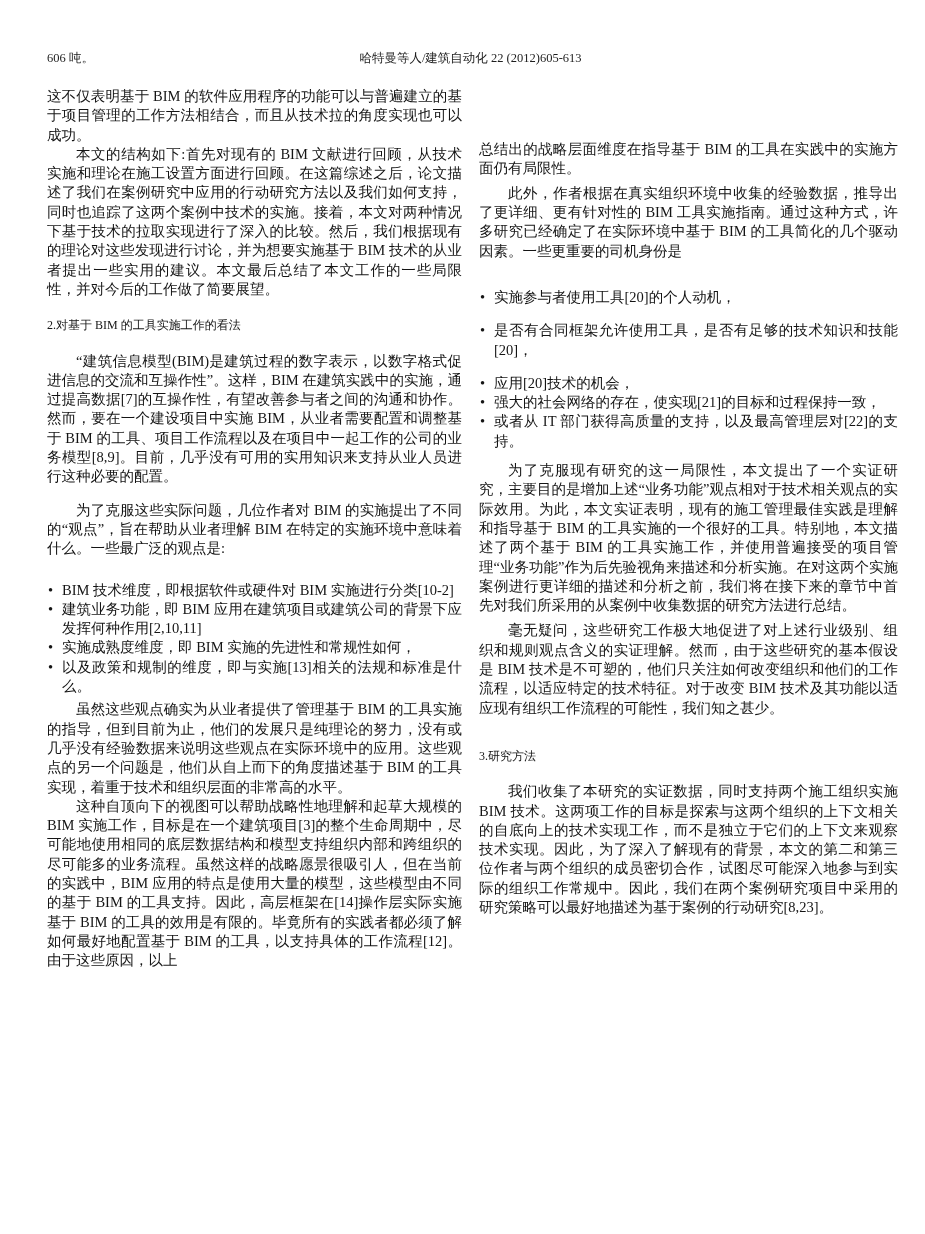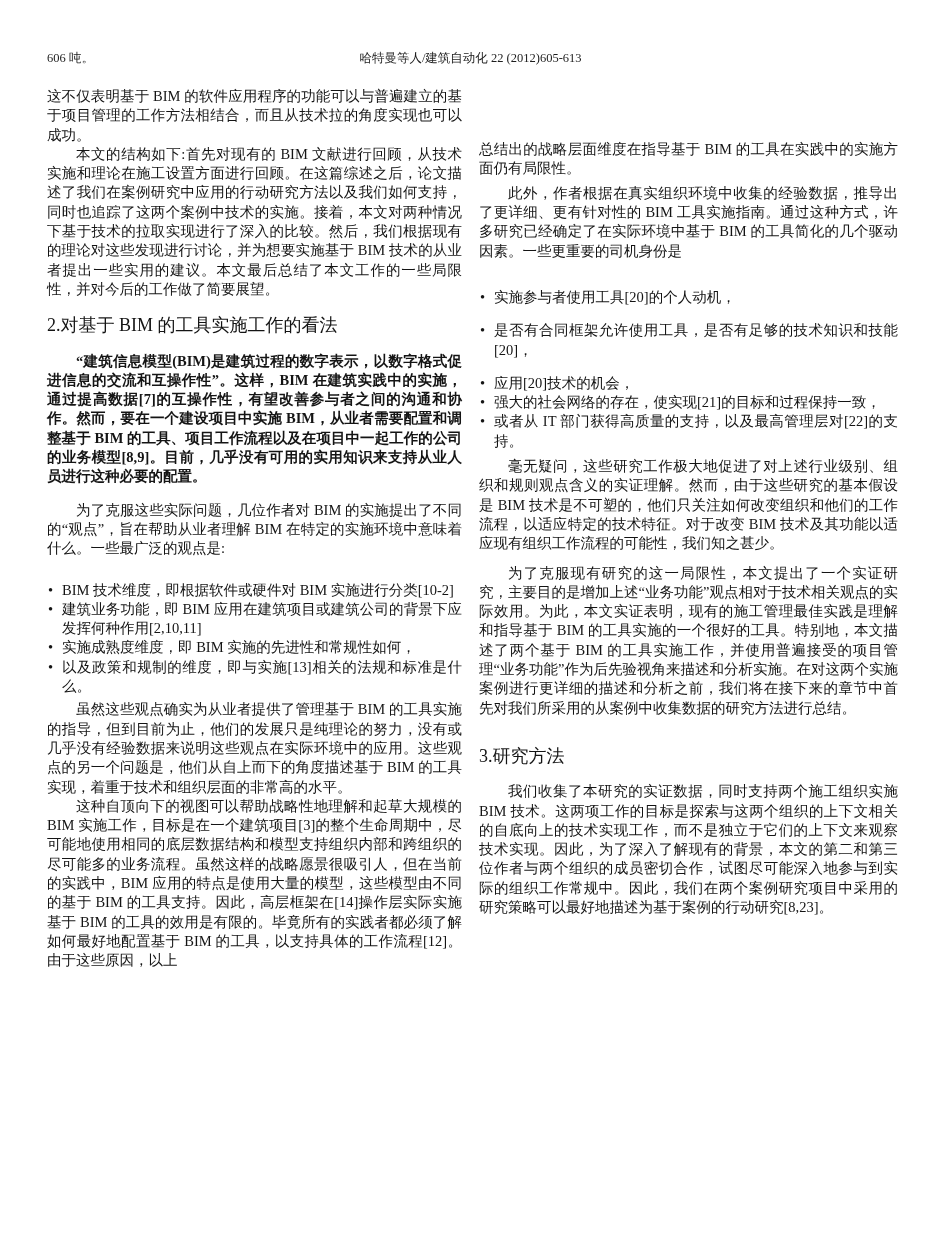--- a/index.html
+++ b/index.html
@@ -18,30 +18,30 @@
   .header .running-title { position: absolute; left: 16px; right: 0; top: 0; text-align: center; }
 
   .body { position: absolute; top: 87px; left: 47px; display: flex; gap: 17px; align-items: center; }
   .col { font-size: 14.5px; line-height: 19.3px; text-align: justify; }
   .col.left { width: 415px; }
   .col.right { width: 419px; }
 
   p { margin: 0; }
   p.indent { text-indent: 29px; }
 
-  h2, h3 { font-size: 18px; font-weight: normal; line-height: 19.3px; margin: 0; }
+  h2, h3 { font-size: 12px; font-weight: normal; line-height: 19.3px; margin: 0; }
   .col.left h2 { margin: 17px 0 16px 0; }
   .col.right h3 { margin: 29px 0 16px 0; }
 
   ul.bullets { list-style: none; margin: 0; padding: 0; }
   ul.bullets li { position: relative; padding-left: 15px; }
   ul.bullets li::before { content: "\2022"; position: absolute; left: 1px; }
 
   .col.left ul.bullets { margin-top: 22px; }
-  .col.left .p-after-head { margin-top: 16px; font-weight: bold; }
+  .col.left .p-after-head { margin-top: 16px; }
   .col.left .p-gap-sm { margin-top: 14px; }
   .col.left .p-after-bullets { margin-top: 4px; }
 
   .col.right .p-gap-xs { margin-top: 5px; }
   .col.right ul.bullets { margin-top: 27px; }
   .col.right ul.bullets li.spaced { margin-bottom: 14px; }
   .col.right .p-after-bullets { margin-top: 6px; }
   .col.right .p-gap-md { margin-top: 10px; }
 </style>
 </head>
@@ -75,20 +75,20 @@
     <section class="col right">
       <p>总结出的战略层面维度在指导基于 BIM 的工具在实践中的实施方面仍有局限性。</p>
       <p class="indent p-gap-xs">此外，作者根据在真实组织环境中收集的经验数据，推导出了更详细、更有针对性的 BIM 工具实施指南。通过这种方式，许多研究已经确定了在实际环境中基于 BIM 的工具简化的几个驱动因素。一些更重要的司机身份是</p>
       <ul class="bullets">
         <li class="spaced">实施参与者使用工具[20]的个人动机，</li>
         <li class="spaced">是否有合同框架允许使用工具，是否有足够的技术知识和技能[20]，</li>
         <li>应用[20]技术的机会，</li>
         <li>强大的社会网络的存在，使实现[21]的目标和过程保持一致，</li>
         <li>或者从 IT 部门获得高质量的支持，以及最高管理层对[22]的支持。</li>
       </ul>
+      <p class="indent p-gap-md">为了克服现有研究的这一局限性，本文提出了一个实证研究，主要目的是增加上述“业务功能”观点相对于技术相关观点的实际效用。为此，本文实证表明，现有的施工管理最佳实践是理解和指导基于 BIM 的工具实施的一个很好的工具。特别地，本文描述了两个基于 BIM 的工具实施工作，并使用普遍接受的项目管理“业务功能”作为后先验视角来描述和分析实施。在对这两个实施案例进行更详细的描述和分析之前，我们将在接下来的章节中首先对我们所采用的从案例中收集数据的研究方法进行总结。</p>
       <p class="indent p-after-bullets">毫无疑问，这些研究工作极大地促进了对上述行业级别、组织和规则观点含义的实证理解。然而，由于这些研究的基本假设是 BIM 技术是不可塑的，他们只关注如何改变组织和他们的工作流程，以适应特定的技术特征。对于改变 BIM 技术及其功能以适应现有组织工作流程的可能性，我们知之甚少。</p>
-      <p class="indent p-gap-md">为了克服现有研究的这一局限性，本文提出了一个实证研究，主要目的是增加上述“业务功能”观点相对于技术相关观点的实际效用。为此，本文实证表明，现有的施工管理最佳实践是理解和指导基于 BIM 的工具实施的一个很好的工具。特别地，本文描述了两个基于 BIM 的工具实施工作，并使用普遍接受的项目管理“业务功能”作为后先验视角来描述和分析实施。在对这两个实施案例进行更详细的描述和分析之前，我们将在接下来的章节中首先对我们所采用的从案例中收集数据的研究方法进行总结。</p>
       <h3>3.研究方法</h3>
       <p class="indent">我们收集了本研究的实证数据，同时支持两个施工组织实施 BIM 技术。这两项工作的目标是探索与这两个组织的上下文相关的自底向上的技术实现工作，而不是独立于它们的上下文来观察技术实现。因此，为了深入了解现有的背景，本文的第二和第三位作者与两个组织的成员密切合作，试图尽可能深入地参与到实际的组织工作常规中。因此，我们在两个案例研究项目中采用的研究策略可以最好地描述为基于案例的行动研究[8,23]。</p>
     </section>
 
   </div>
 </div>
 
 </body></html>

